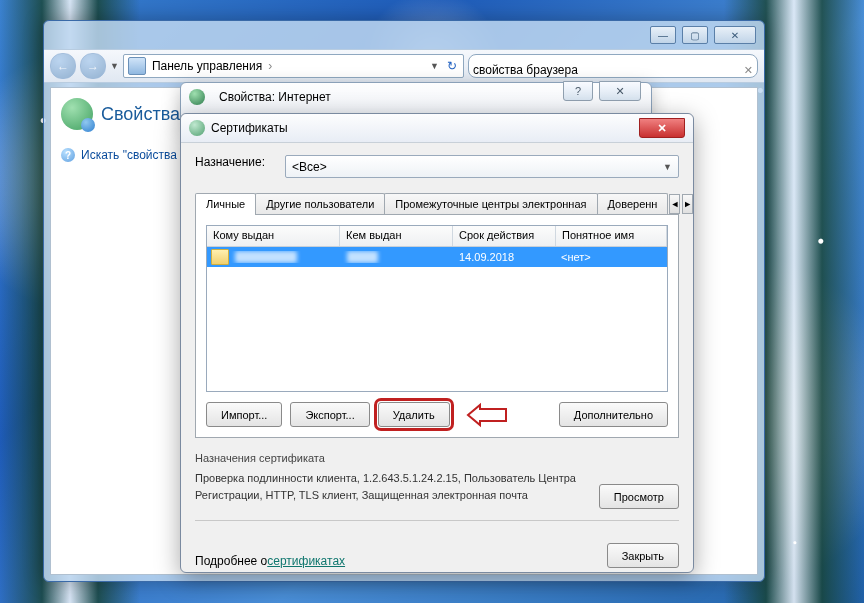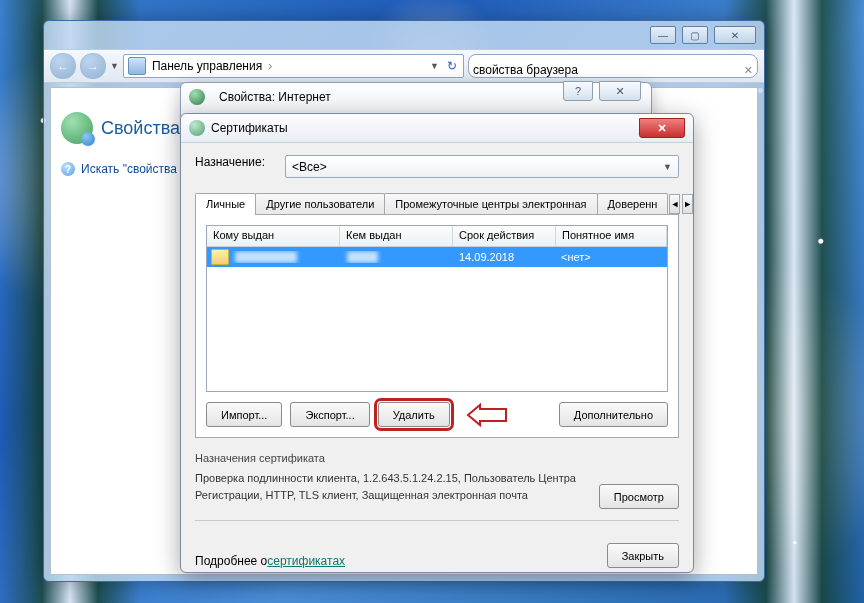--- a/index.html
+++ b/index.html
@@ -26,21 +26,21 @@
 .wbtn{width:24px;height:16px;border:1px solid #5a7fa8;border-radius:2px;background:linear-gradient(#e8f0f8,#c0d4e8);display:flex;align-items:center;justify-content:center;font-size:10px;color:#3a5a7a;cursor:pointer}
 .wbtn.r{width:40px}
 .win-main .navbar{height:32px;background:linear-gradient(#f5f8fc,#e0e8f2);border-top:1px solid #b8cce0;border-bottom:1px solid #b8cce0;display:flex;align-items:center;padding:0 6px;gap:4px}
 .navbtn{width:24px;height:24px;border-radius:12px;background:radial-gradient(circle at 35% 30%,#8ab8e8,#4a7db0);border:1px solid #5a8ac0;display:flex;align-items:center;justify-content:center;color:#fff;font-size:12px}
 .navbtn.dis{opacity:.5}
 .addrbar{flex:1;height:22px;background:#fff;border:1px solid #8fa8c0;border-radius:2px;display:flex;align-items:center;padding:0 4px;gap:6px}
 .addricon{width:16px;height:16px;background:linear-gradient(#d0e4f8,#90b8e0);border:1px solid #6a90b8;border-radius:2px}
 .searchbar{width:280px;height:22px;background:#fff;border:1px solid #8fa8c0;border-radius:8px;display:flex;align-items:flex-end;padding:0 4px}
 .searchbar .x{margin-left:auto;color:#888;font-size:11px}
 .win-main .clientarea{position:absolute;left:6px;right:6px;top:66px;bottom:6px;background:#fff;border:1px solid #b0c0d0}
-.sidebar{position:absolute;left:10px;top:24px;width:150px}
+.sidebar{position:absolute;left:10px;top:10px;width:150px}
 .side-head{display:flex;align-items:center;gap:8px;margin-bottom:18px}
 .side-ico{width:32px;height:32px;background:radial-gradient(circle at 35% 30%,#a0e0b0,#40a060);border-radius:50%;position:relative}
 .side-ico:after{content:"";position:absolute;right:-2px;bottom:-2px;width:14px;height:14px;background:radial-gradient(circle at 35% 30%,#90c8f0,#3080d0);border-radius:50%}
 .side-title{color:#1a5c9c;font-size:18px}
 .side-link{color:#0a4c9c;font-size:12px;display:flex;align-items:center;gap:6px;cursor:pointer}
 .side-link .q{width:14px;height:14px;border-radius:50%;background:radial-gradient(circle at 35% 30%,#b8e0ff,#60a0e0);color:#fff;display:flex;align-items:center;justify-content:center;font-size:10px;font-weight:bold}
 
 
 .dlg-inet{position:absolute;left:180px;top:82px;width:470px;height:40px;background:linear-gradient(#fdfdfe,#eef2f8);border:1px solid #8aa0b8;border-radius:6px 6px 0 0;box-shadow:0 4px 18px rgba(0,0,0,.25)}
 .dlg-inet .hdr{height:28px;display:flex;align-items:center;padding:0 8px;gap:14px}

